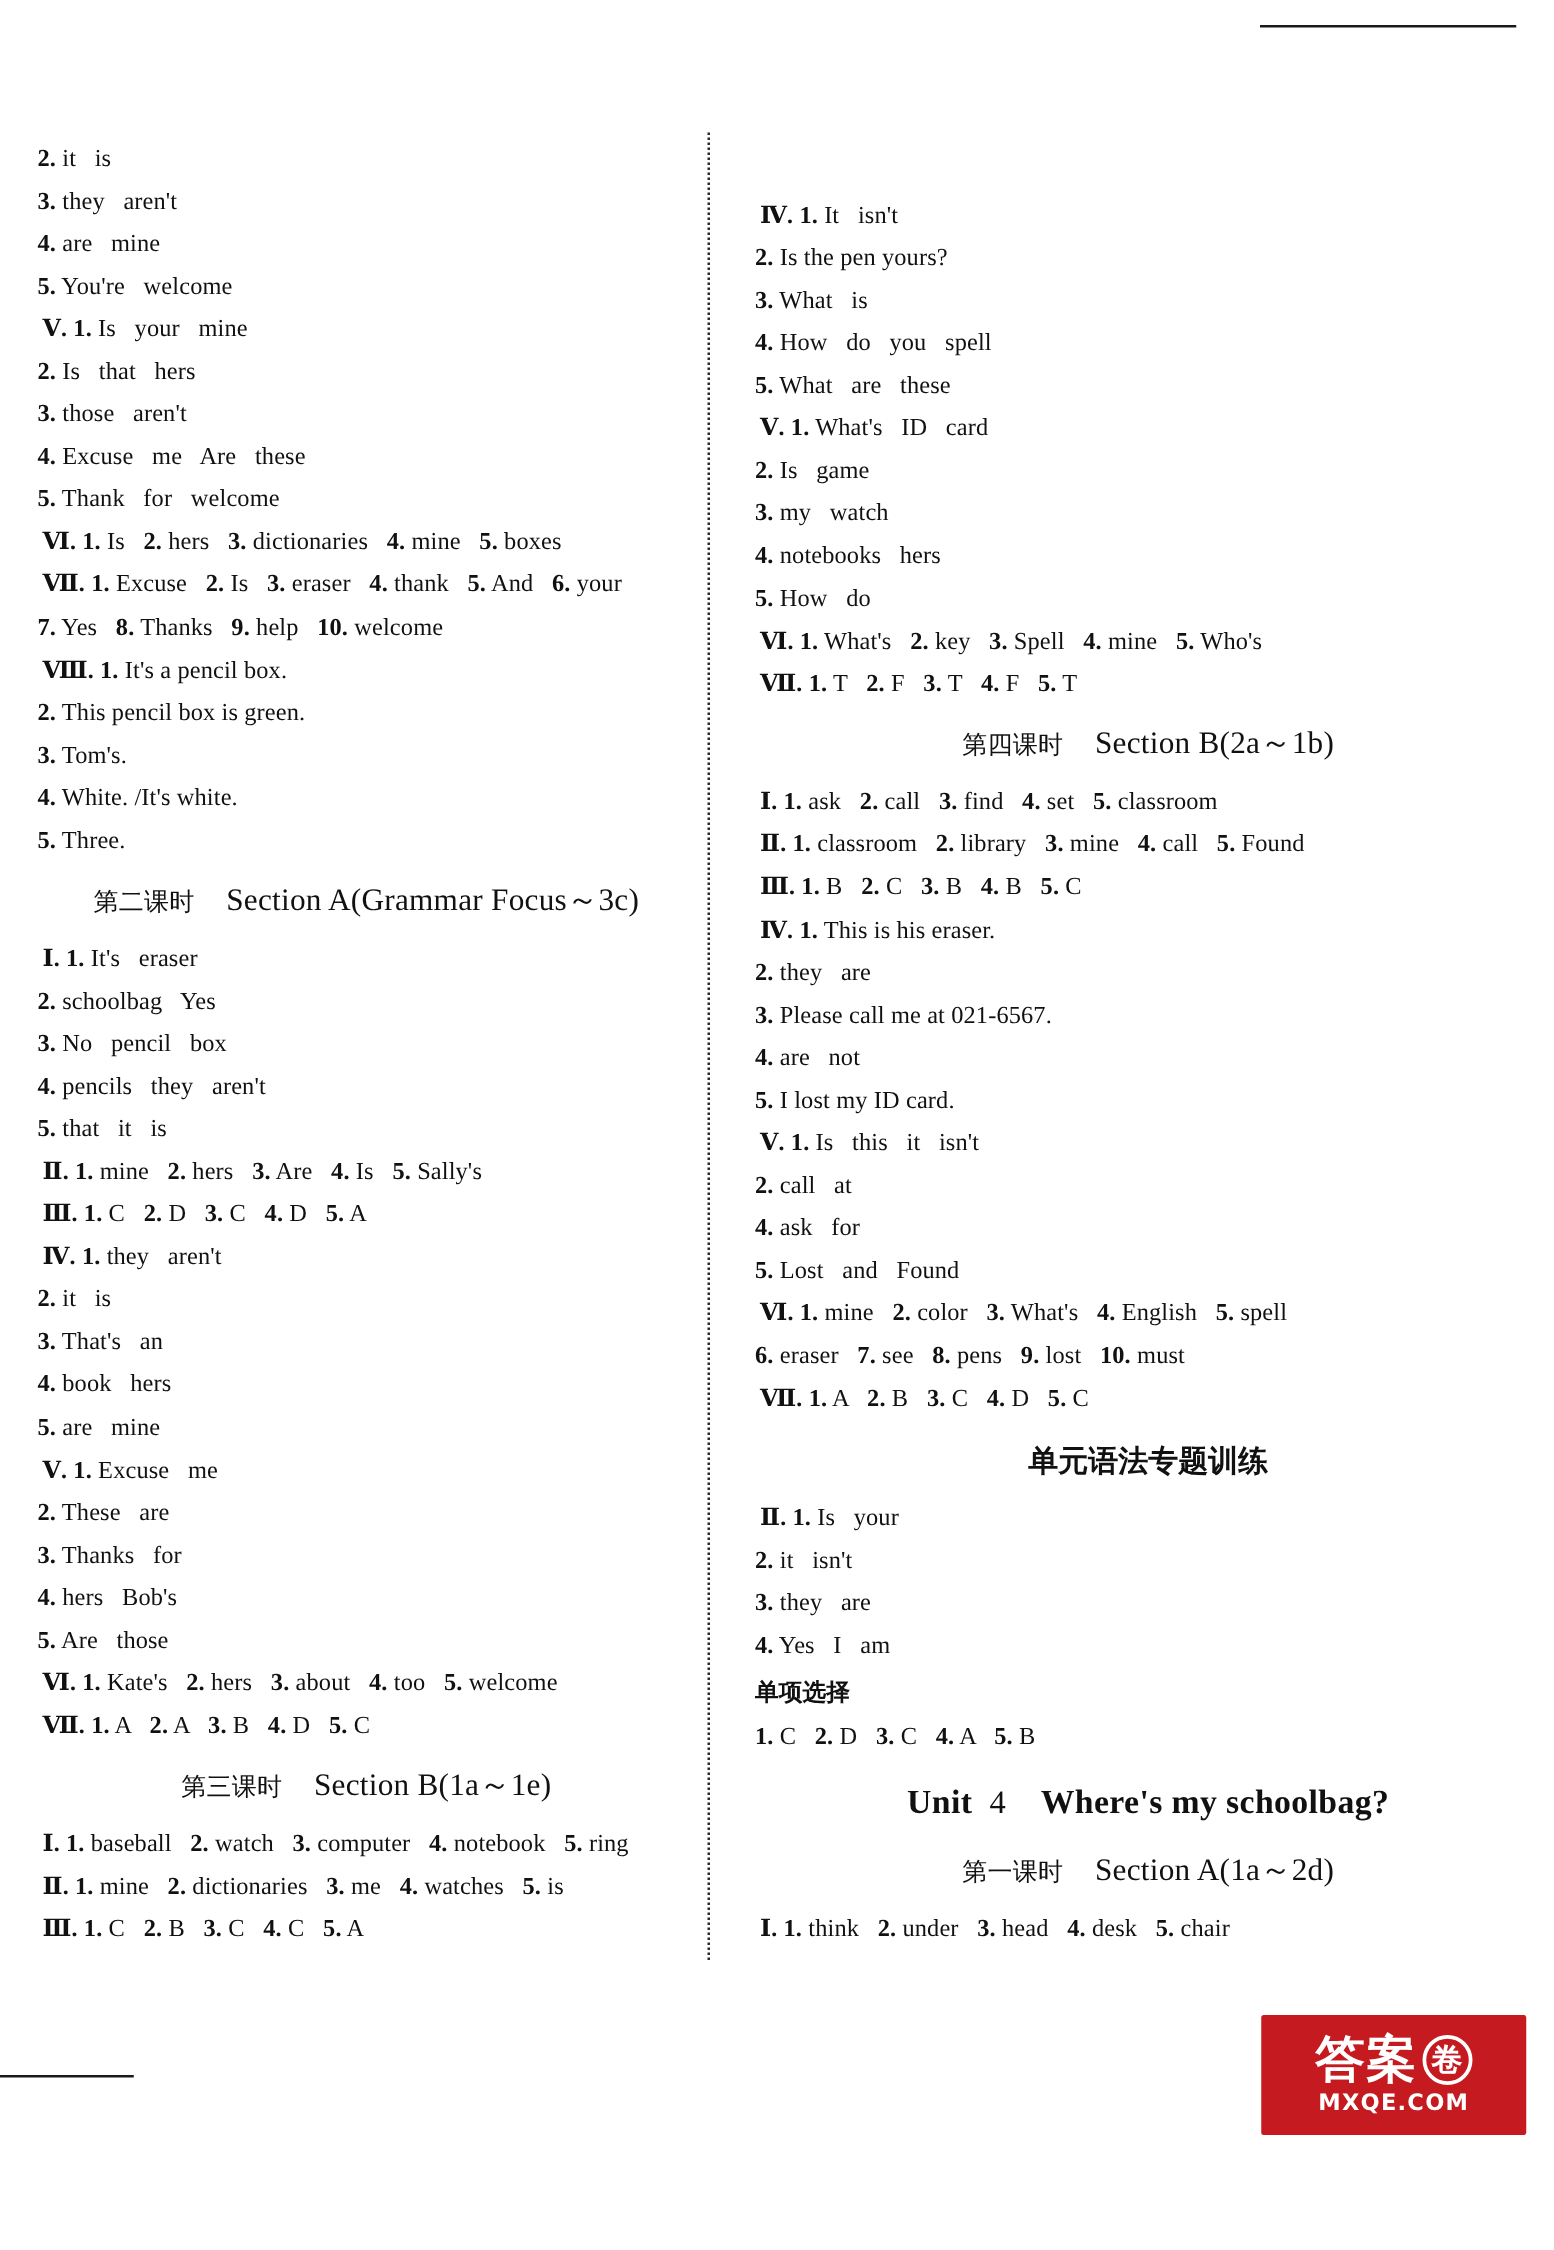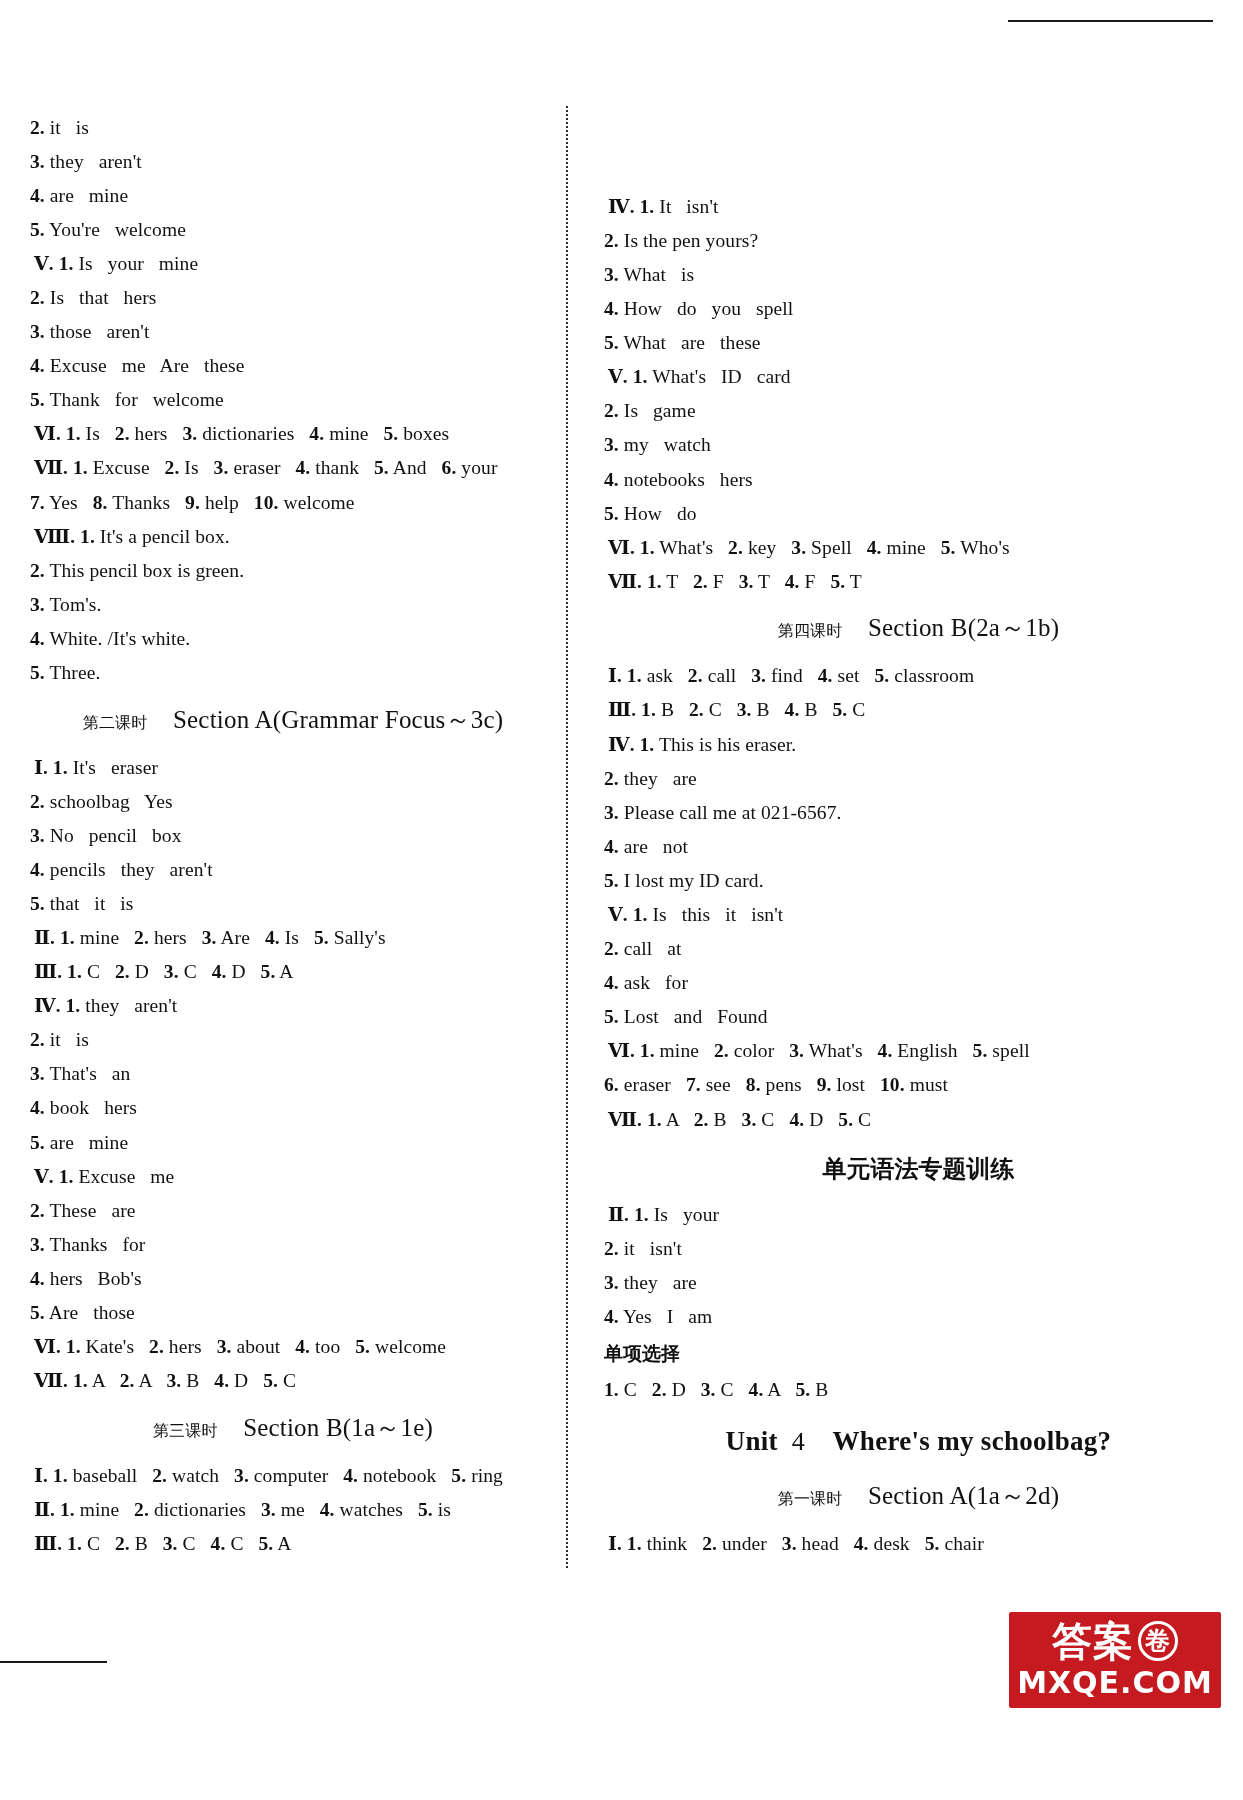--- a/index.html
+++ b/index.html
@@ -81,21 +81,21 @@
   
   .sec-head {
     text-align: center;
     font-size: 25px;
     margin: 20px 0 22px 0;
     white-space: pre;
     letter-spacing: 0.2px;
   }
   .sec-head .cn {
     font-family: "DejaVu Sans", sans-serif;
-    font-size: 16px;
+    font-size: 20px;
     font-weight: 500;
   }
   .unit-head {
     text-align: center;
     font-size: 27px;
     font-weight: bold;
     margin: 26px 0 22px 0;
     white-space: pre;
     letter-spacing: 0.3px;
   }
@@ -172,21 +172,21 @@
     justify-content: center;
     width: 40px;
     height: 40px;
     border: 3px solid #ffffff;
     border-radius: 50%;
     font-size: 25px;
     box-sizing: border-box;
   }
   .wm-url {
     font-family: "DejaVu Sans", sans-serif;
-    font-size: 30px;
+    font-size: 18px;
     font-weight: bold;
     letter-spacing: 1px;
     margin-top: 4px;
   }
 </style>
 </head>
 <body>
 
 <div class="top-rule"></div>
 
@@ -247,20 +247,21 @@
         <div class="line"><b class="num">5.</b> What   are   these</div>
         <div class="line"><b class="rn">Ⅴ.</b> <b class="num">1.</b> What's   ID   card</div>
         <div class="line"><b class="num">2.</b> Is   game</div>
         <div class="line"><b class="num">3.</b> my   watch</div>
         <div class="line"><b class="num">4.</b> notebooks   hers</div>
         <div class="line"><b class="num">5.</b> How   do</div>
         <div class="line"><b class="rn">Ⅵ.</b> <b class="num">1.</b> What's   <b class="num">2.</b> key   <b class="num">3.</b> Spell   <b class="num">4.</b> mine   <b class="num">5.</b> Who's</div>
         <div class="line"><b class="rn">Ⅶ.</b> <b class="num">1.</b> T   <b class="num">2.</b> F   <b class="num">3.</b> T   <b class="num">4.</b> F   <b class="num">5.</b> T</div>
         <div class="sec-head"><span class="cn">第四课时</span>  <span>Section B(2a～1b)</span></div>
         <div class="line"><b class="rn">Ⅰ.</b> <b class="num">1.</b> ask   <b class="num">2.</b> call   <b class="num">3.</b> find   <b class="num">4.</b> set   <b class="num">5.</b> classroom</div>
+        <div class="line"><b class="rn">Ⅱ.</b> <b class="num">1.</b> classroom   <b class="num">2.</b> library   <b class="num">3.</b> mine   <b class="num">4.</b> call   <b class="num">5.</b> Found</div>
         <div class="line"><b class="rn">Ⅲ.</b> <b class="num">1.</b> B   <b class="num">2.</b> C   <b class="num">3.</b> B   <b class="num">4.</b> B   <b class="num">5.</b> C</div>
         <div class="line"><b class="rn">Ⅳ.</b> <b class="num">1.</b> This is his eraser.</div>
         <div class="line"><b class="num">2.</b> they   are</div>
         <div class="line"><b class="num">3.</b> Please call me at 021-6567.</div>
         <div class="line"><b class="num">4.</b> are   not</div>
         <div class="line"><b class="num">5.</b> I lost my ID card.</div>
         <div class="line"><b class="rn">Ⅴ.</b> <b class="num">1.</b> Is   this   it   isn't</div>
         <div class="line"><b class="num">2.</b> call   at</div>
         <div class="line"><b class="num">4.</b> ask   for</div>
         <div class="line"><b class="num">5.</b> Lost   and   Found</div>

